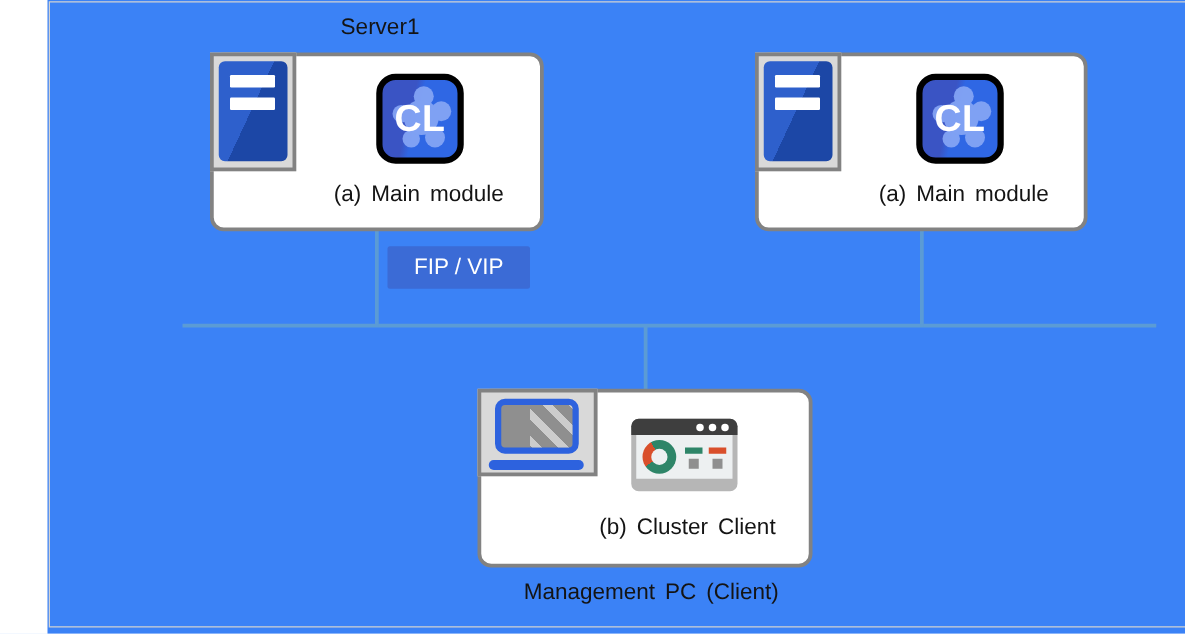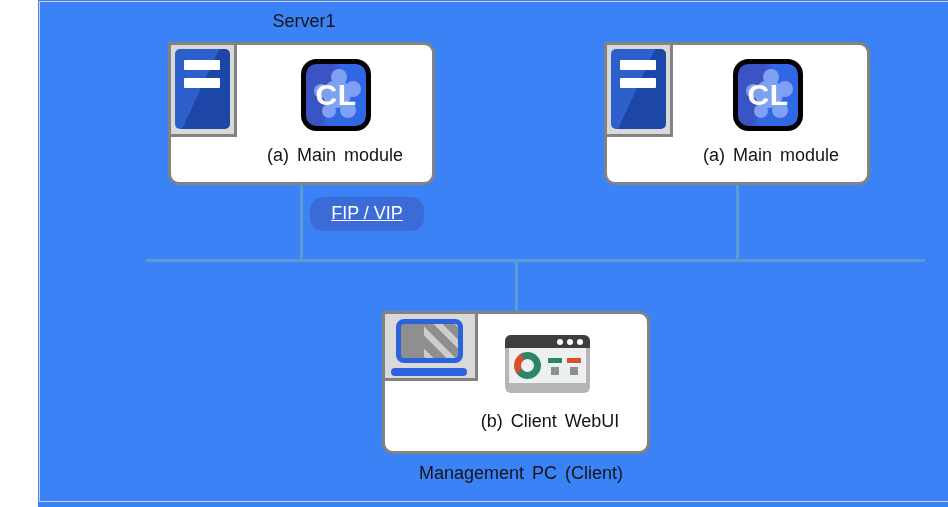--- a/index.html
+++ b/index.html
@@ -51,26 +51,25 @@
   .mod-s2   { left: 633px; top: 145px; width: 200px; }
   .webui    { left: 412px; top: 411px; width: 200px; }
   .caption  { left: 353px; top: 463px; width: 260px; text-align: center; }
 
   
   .fip-badge {
     position: absolute;
     left: 272px; top: 197px;
     width: 114px; height: 34px;
     background: #3b6bd6;
-    border-radius: 13px;
+    border-radius: 2px;
     color: #ffffff;
     font-size: 18px;
     text-align: center;
     line-height: 33px;
-    text-decoration: underline;
   }
 
   
   .tile {
     position: absolute;
     background: #d9d9d9;
     border: 3px solid #828282;
   }
   .tile-s1 { left: 130px; top: 42px; width: 69px; height: 95px; }
   .tile-s2 { left: 566px; top: 42px; width: 69px; height: 95px; }
@@ -256,15 +255,15 @@
       <div class="dot"></div>
     </div>
     <div class="browser-content">
       <div class="donut"></div>
       <div class="wbar teal"></div>
       <div class="wsq s1"></div>
       <div class="wbar red"></div>
       <div class="wsq s2"></div>
     </div>
   </div>
-  <div class="diagram-label webui">(b) Client WebUI</div>
+  <div class="diagram-label webui">(b) Cluster Client</div>
   <div class="diagram-label caption">Management PC (Client)</div>
 </div>
 
 </body></html>

